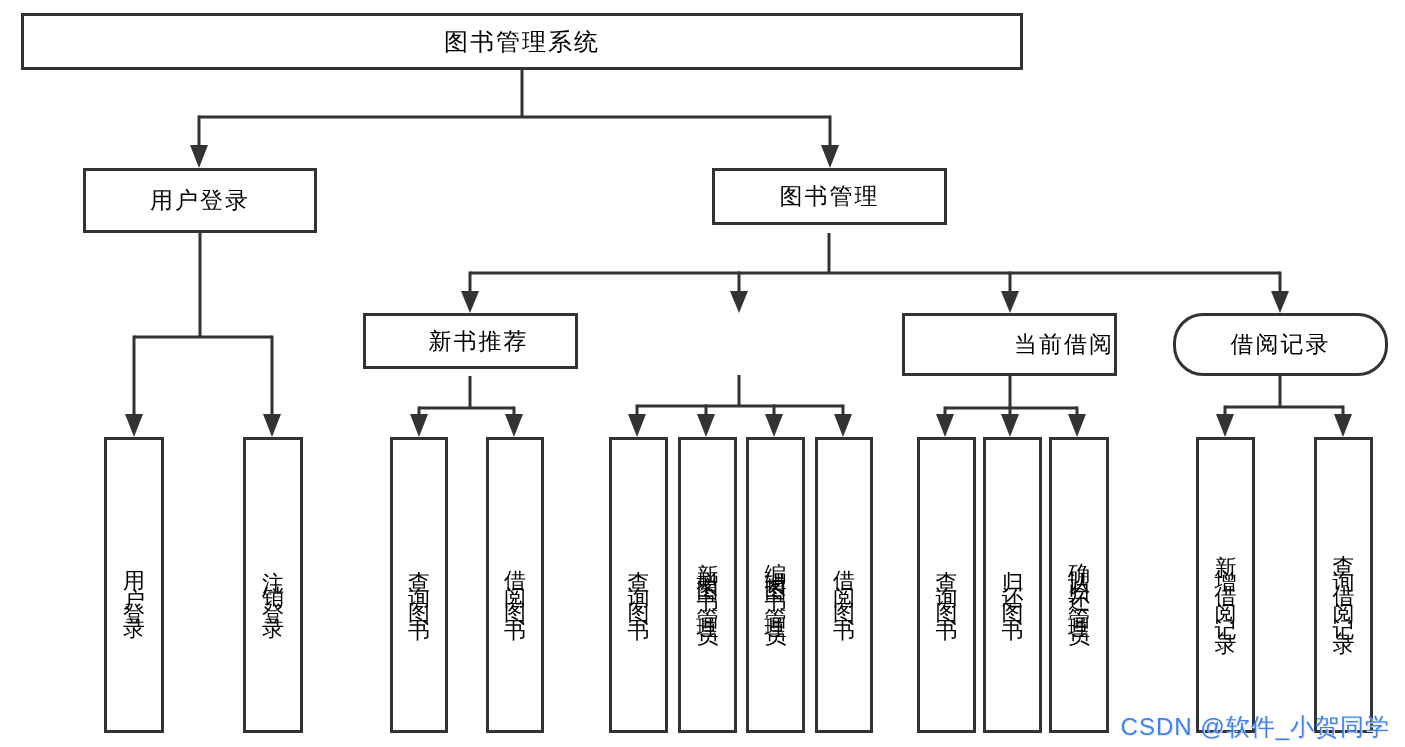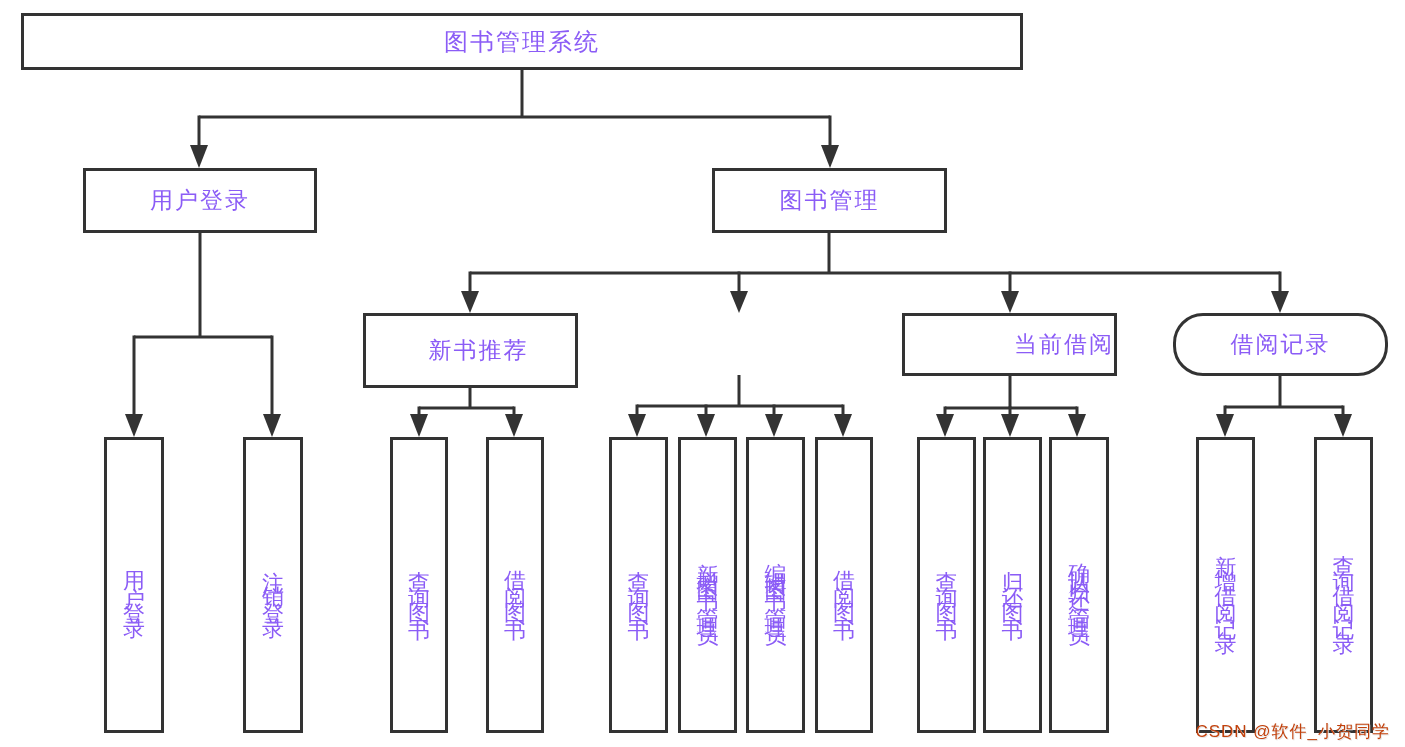--- a/index.html
+++ b/index.html
@@ -21,43 +21,43 @@
     pointer-events: none;
   }
   .box {
     position: absolute;
     box-sizing: border-box;
     border: 3px solid #333333;
     background: #ffffff;
     display: flex;
     align-items: center;
     justify-content: center;
-    color: #8b5cf6;
+    color: #000000;
   }
   .root-box  { font-size: 24px; letter-spacing: 2px; }
   .lvl-box   { font-size: 23px; letter-spacing: 2px; }
   .leaf {
     top: 437px;
     height: 296px;
     font-size: 22px;
   }
   .vtext {
     writing-mode: vertical-rl;
     text-orientation: mixed;
     line-height: 1;
     white-space: nowrap;
   }
   .vt-s { letter-spacing: 16px; }  
   .vt-l { letter-spacing: 9px; }   
   .watermark {
     position: absolute;
     right: 15px;
     bottom: 4px;
-    font-size: 17px;
-    color: #c2410c;
+    font-size: 24px;
+    color: #3b82f6;
     letter-spacing: 1px;
     text-shadow: 1px 1px 0 #e6e6e6;
     white-space: nowrap;
   }
 </style>
 </head>
 <body>
 
 <div class="canvas">
 
@@ -127,25 +127,25 @@
     </g>
   </svg>
 
   <div class="box root-box" style="left:21px; top:13px; width:1002px; height:57px;">
     <span>图书管理系统</span>
   </div>
 
   <div class="box lvl-box" style="left:83px; top:168px; width:234px; height:65px;">
     <span>用户登录</span>
   </div>
-  <div class="box lvl-box" style="left:712px; top:168px; width:235px; height:65px;">
+  <div class="box lvl-box" style="left:712px; top:168px; width:235px; height:57px;">
     <span>图书管理</span>
   </div>
 
-  <div class="box lvl-box" style="left:363px; top:313px; width:215px; height:75px;padding-left:16px;">
+  <div class="box lvl-box" style="left:363px; top:313px; width:215px; height:56px;padding-left:16px;">
     <span>新书推荐</span>
   </div>
   <div class="box lvl-box" style="left:902px; top:313px; width:215px; height:63px;justify-content:flex-end;">
     <span>当前借阅</span>
   </div>
   <div class="box lvl-box" style="left:1173px; top:313px; width:215px; height:63px;border-radius:30px;">
     <span>借阅记录</span>
   </div>
 
   <div class="box leaf" style="left:104px; width:60px;">

